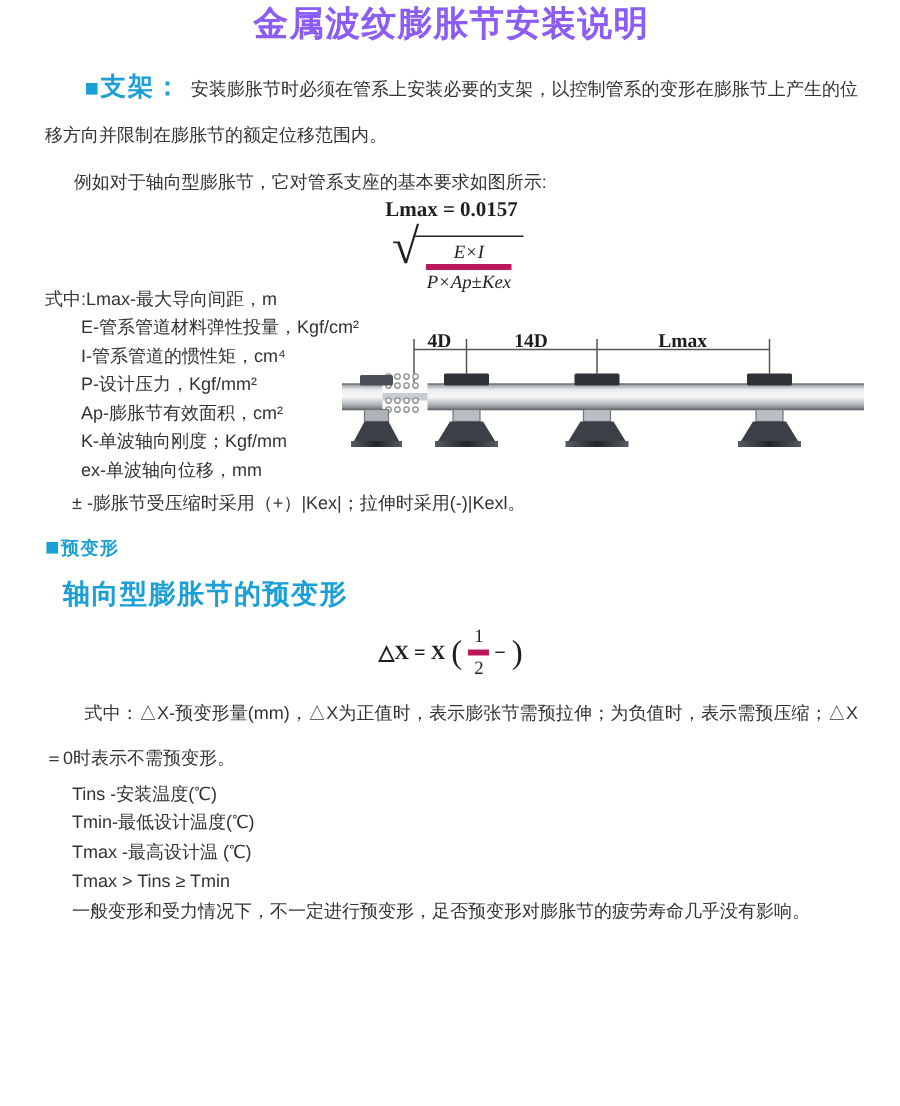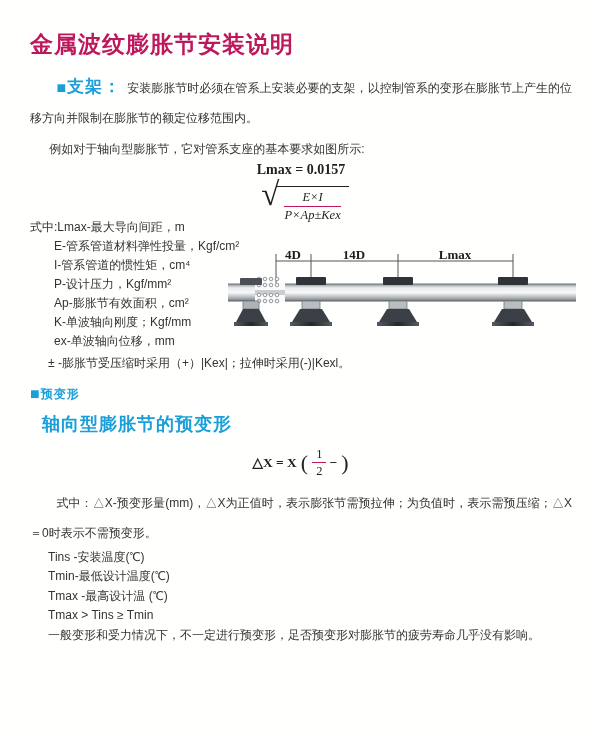--- a/index.html
+++ b/index.html
@@ -1,42 +1,42 @@
 <!DOCTYPE html>
 <html><head>
 <meta charset="utf-8">
 <style>
   * { margin:0; padding:0; box-sizing:border-box; }
   html,body { background:#ffffff; }
   body { width:600px; height:737px; font-family:"Liberation Sans", sans-serif; color:#2d2d2d; }
   .page { position:relative; width:600px; height:737px; background:#fffffd; overflow:hidden;
           padding:0 28px 0 30px; }
 
-  h1.title { text-align:left; font-size:23px; font-weight:bold; color:#be185d;
-             padding-top:29px; letter-spacing:1px; }
+  h1.title { text-align:center; font-size:23px; font-weight:bold; color:#8b5cf6;
+             padding-top:0; letter-spacing:1px; }
 
   .para { font-size:12px; line-height:30px; text-align:justify; color:#333; }
   .indent-2 { text-indent:2.2em; }
   .indent-15 { text-indent:1.6em; }
 
   .marker { color:#1b9fd8; font-size:16px; vertical-align:-1px; margin-right:1px; }
   .sec-head { color:#1b9fd8; font-size:17px; font-weight:600; margin-right:6px; letter-spacing:1px; }
   .sec-line { margin-top:10px; }
   .sec-head2 { color:#1b9fd8; font-size:12px; font-weight:600; letter-spacing:1px; }
 
   .intro-p { margin-top:12px; }
   .example-p { margin-top:1px; }
 
   
   .formula-row { text-align:center; font-family:"Liberation Serif", serif; color:#1f1f1f;
                  display:flex; justify-content:center; align-items:center; }
   .f1 { margin:6px 0 4px 0; height:44px;flex-direction:column; }
   .f1 .f-prefix { font-weight:bold; font-size:14px; }
   .frac { display:inline-block; vertical-align:middle; text-align:center; line-height:1.15; font-size:12.5px; }
-  .frac .num { display:block; border-bottom:1px solid #be185d; padding:0 4px 1px; }
+  .frac .num { display:block; border-bottom:4px solid #be185d; padding:0 4px 1px; }
   .frac .den { display:block; padding-top:1px; }
   .ital { font-style:italic; }
   .sqrt { display:inline-flex; align-items:flex-start; margin-left:8px; }
   .sqrt-glyph { font-size:33px; line-height:33px; margin-right:-3px; }
   .sqrt-body { border-top:1.5px solid #222; padding:3px 8px 0; margin-top:8px; }
 
   .f2 { margin:8px 0 6px 0; height:38px; font-size:13.5px; font-weight:600; gap:3px; }
   .f2 .paren { font-size:22px; font-weight:400; padding:0 1px; }
   .f2 .frac { font-weight:normal; }
 

